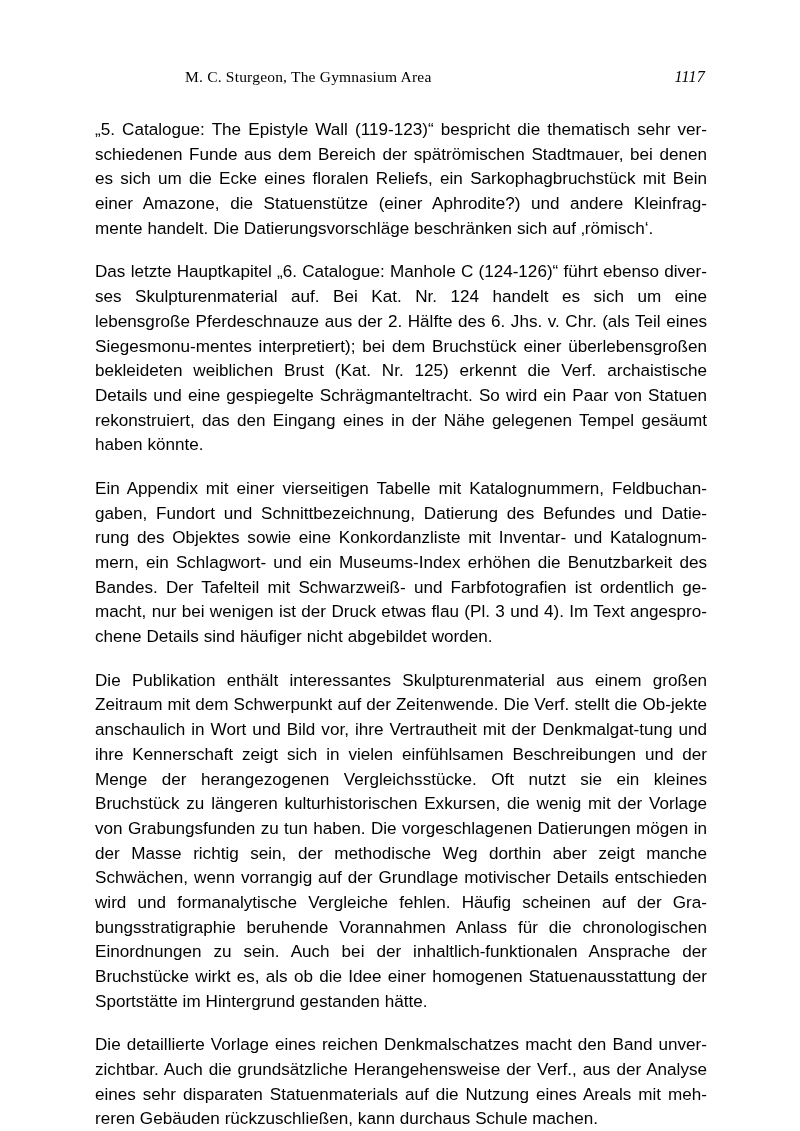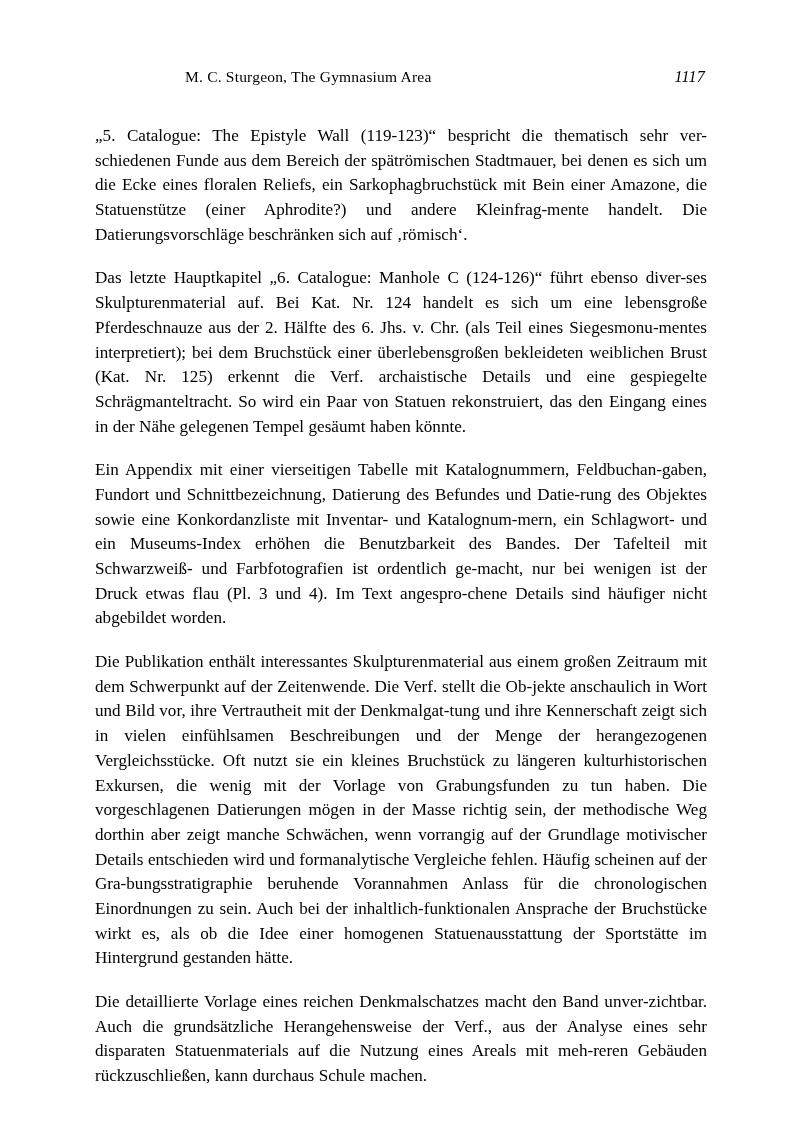--- a/index.html
+++ b/index.html
@@ -44,22 +44,22 @@
     font-weight: normal;
     font-style: italic;
   }
   .body-col {
     position: absolute;
     top: 110px;
     left: 95px;
     width: 612px;
   }
   p.para {
-    margin: 14px 0 19px 0;
-    font-family: Liberation Serif, serif;
+    margin: 8px 0 19px 0;
+    font-family: Liberation Sans, sans-serif;
     font-size: 17.1px;
     line-height: 1.445;
     text-align: justify;
     text-justify: inter-word;
     hyphens: manual;
     word-spacing: 0.2px;
   }
   p.para:last-child {
     margin-bottom: 0;
   }

